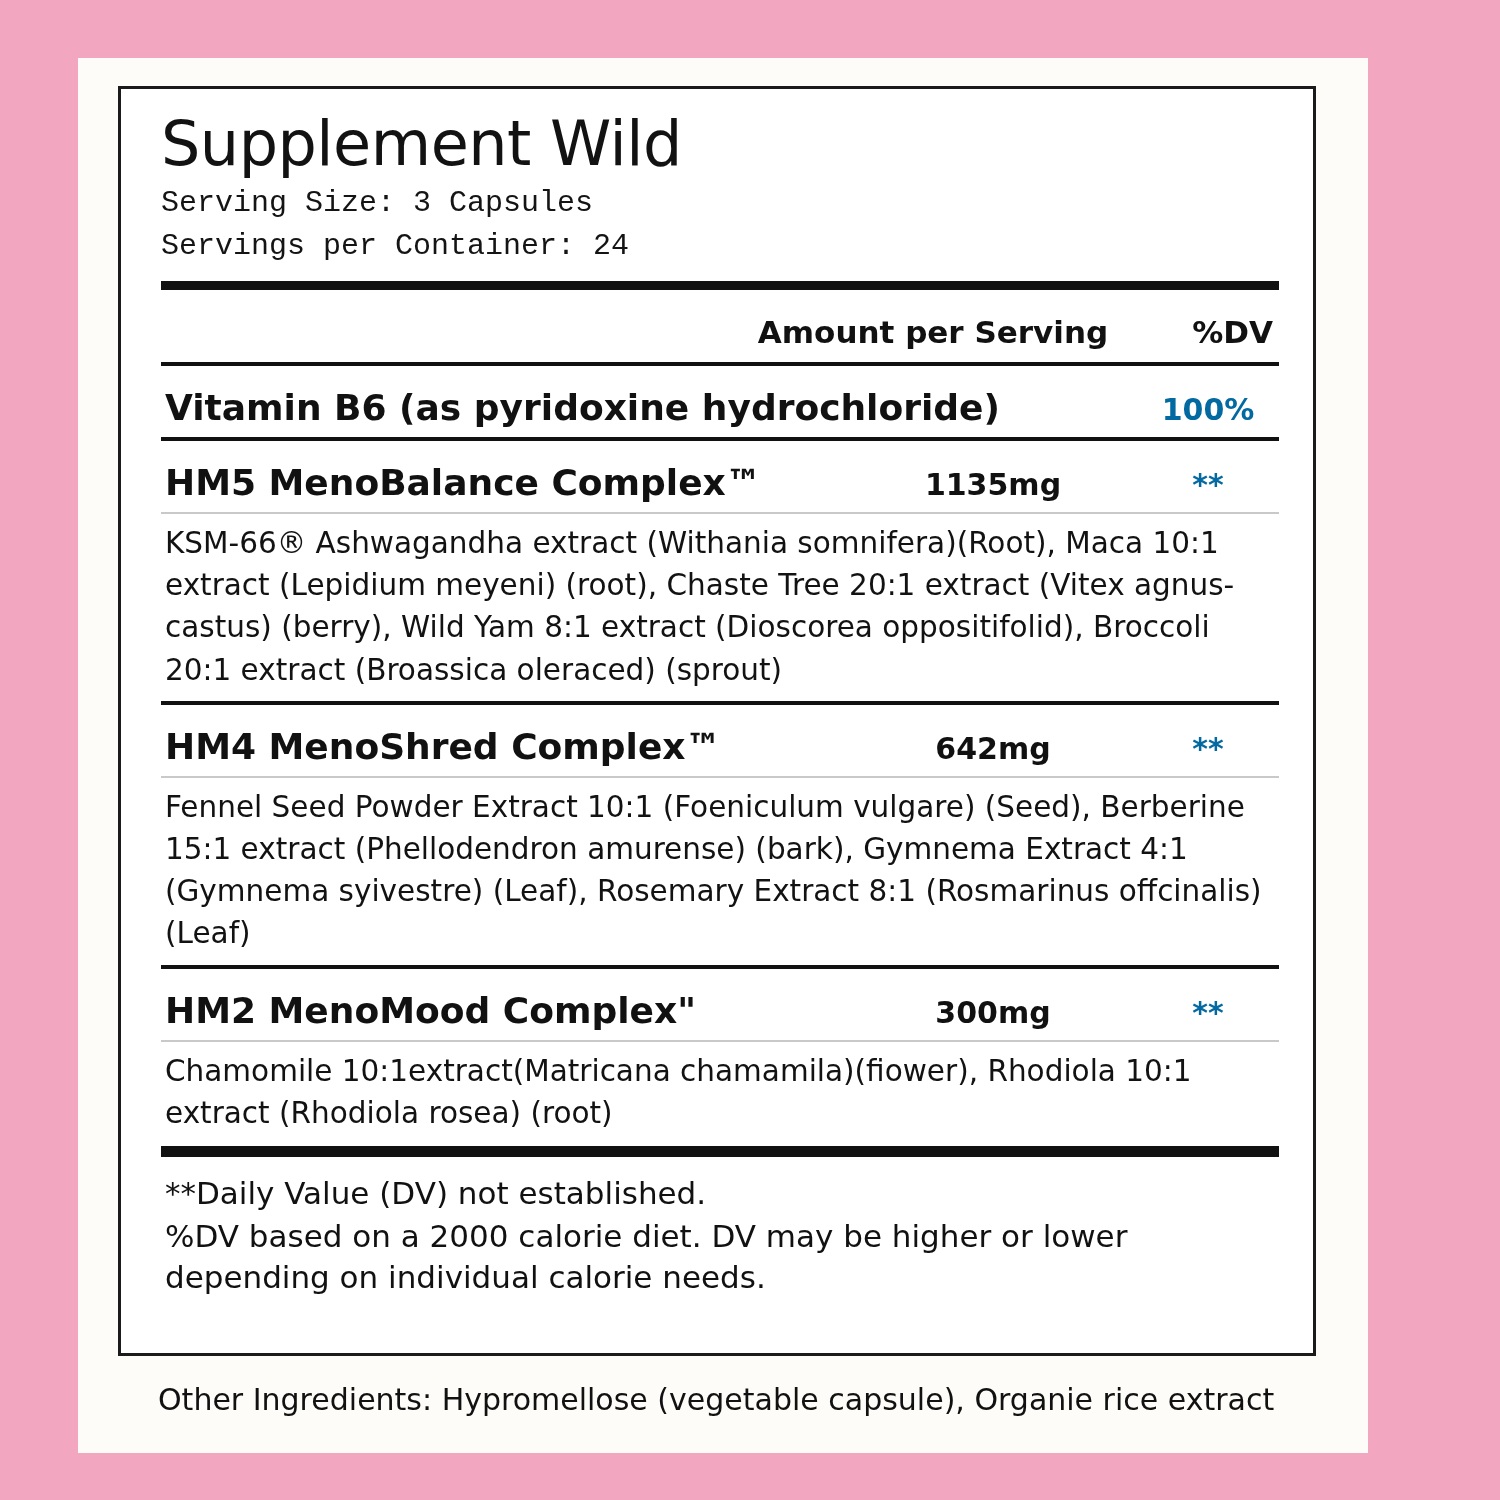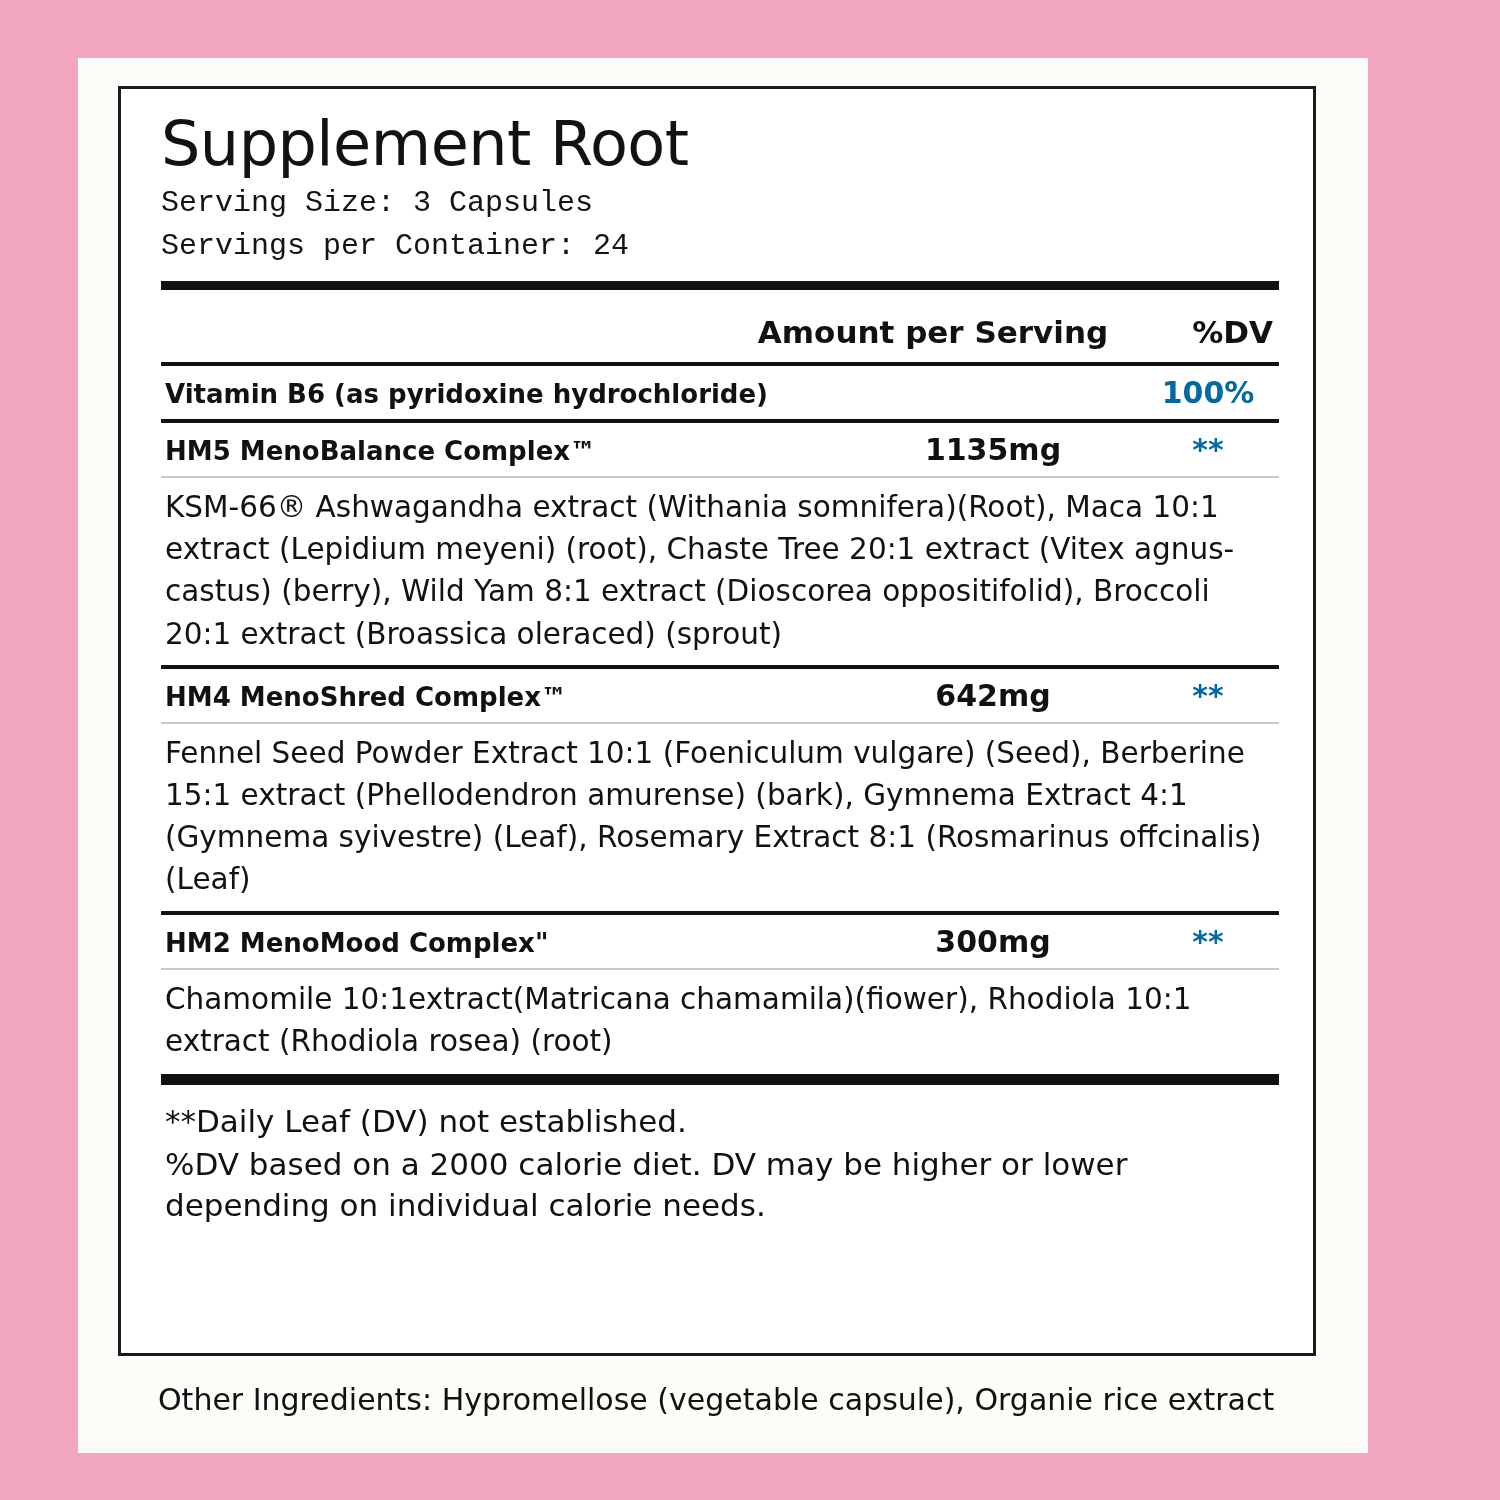--- a/index.html
+++ b/index.html
@@ -66,25 +66,26 @@
     border-top: 11px solid #111111;
     margin-top: 2px;
   }
   .row {
     display: flex;
     align-items: baseline;
     padding: 9px 0 9px 0;
   }
   .row .name {
     flex: 1 1 auto;
-    font-size: 26px;
+    font-size: 36px;
     font-weight: 700;
     color: #111;
     font-family: "DejaVu Sans", sans-serif;
     padding-left: 4px;
+    margin-top: 12px;
   }
   .row .amt {
     width: 300px;
     text-align: center;
     font-size: 30px;
     font-weight: 700;
     color: #111;
     font-family: "DejaVu Sans", sans-serif;
   }
   .row .dv {
@@ -151,21 +152,21 @@
   }
 </style>
 </head>
 <body>
 
 <div class="page">
 
   <div class="panel">
     <div class="inner">
 
-      <div class="title">Supplement Root</div>
+      <div class="title">Supplement Wild</div>
 
       <div class="serving">Serving Size: 3 Capsules</div>
       <div class="serving">Servings per Container: 24</div>
 
       <div class="rule-thick"></div>
 
       <div class="hdr">
         <div class="spacer"></div>
         <div class="amt-h">Amount per Serving</div>
         <div class="dv-h">%DV</div>
@@ -209,21 +210,21 @@
         <div class="amt">300mg</div>
         <div class="dv stars">**</div>
       </div>
 
       <div class="rule-thin"></div>
 
       <div class="desc">Chamomile 10:1extract(Matricana chamamila)(fiower), Rhodiola 10:1 extract (Rhodiola rosea) (root)</div>
 
       <div class="rule-bottom"></div>
 
-      <div class="footnote">**Daily Leaf (DV) not established.</div>
+      <div class="footnote">**Daily Value (DV) not established.</div>
       <div class="footnote" style="padding-top:2px;">%DV based on a 2000 calorie diet. DV may be higher or lower depending on individual calorie needs.</div>
 
     </div>
   </div>
 
   <div class="other">Other Ingredients: Hypromellose (vegetable capsule), Organie rice extract</div>
 
 </div>
 
 </body></html>

